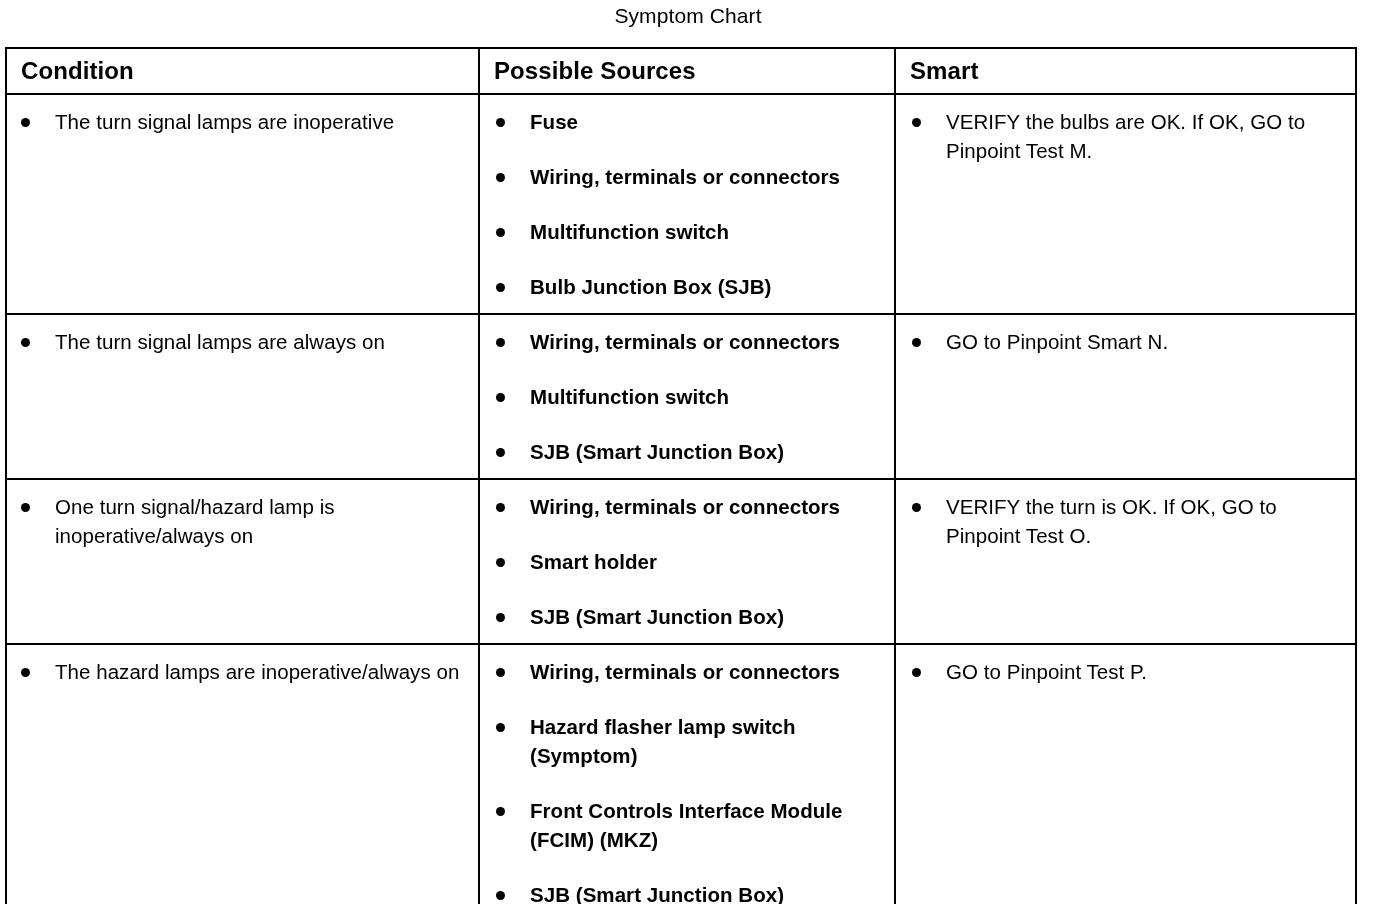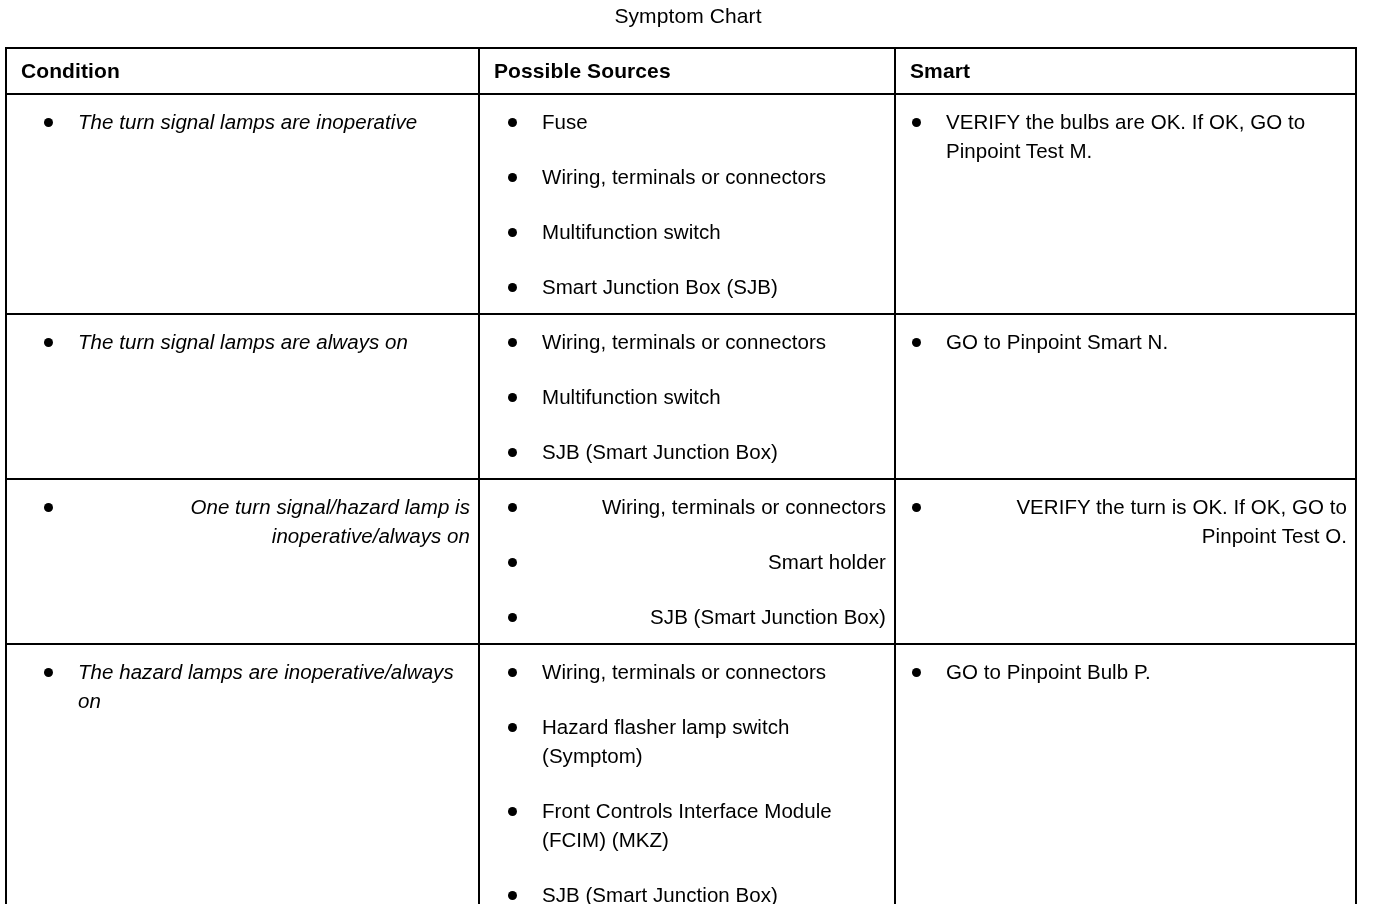--- a/index.html
+++ b/index.html
@@ -51,35 +51,35 @@
   }
   col.col-condition { width: 473px; }
   col.col-sources   { width: 416px; }
   col.col-action    { width: 461px; }
 
   thead th {
     height: 44px;
     text-align: left;
   }
   .hdr-text {
-    font-size: 21px;
+    font-size: 24px;
     font-weight: 700;
     line-height: 44px;
     padding-left: 14px;
     letter-spacing: 0.1px;
     white-space: nowrap;
   }
 
   .cell-list {
     list-style: none;
     margin: 0;
     padding: 12px 8px 12px 0;
   }
-  .cell-list.cell-cond  { padding-left: 37px; font-style: italic; }
-  .cell-list.cell-src   { padding-left: 28px; }
+  .cell-list.cell-cond  { padding-left: 14px; }
+  .cell-list.cell-src   { padding-left: 16px; font-weight: bold; }
   .cell-list.cell-act   { padding-left: 16px; }
 
   .cell-list li {
     position: relative;
     font-size: 20.5px;
     line-height: 29px;
     letter-spacing: 0.05px;
     padding-left: 34px;
     margin-bottom: 26px;
   }
@@ -92,21 +92,21 @@
     top: 11px;
     width: 9px;
     height: 9px;
     background: #000000;
     border-radius: 50%;
   }
 
   
   tr.row-0 td { height: 208px; }
   tr.row-1 td { height: 156px; }
-  tr.row-2 td { height: 155px; text-align: right; }
+  tr.row-2 td { height: 155px; }
   tr.row-3 td { height: 271px; }
 </style>
 </head>
 <body>
 
 <div class="page">
 
   <div class="chart-title">Symptom Chart</div>
 
   <div class="table-wrap">
@@ -149,21 +149,21 @@
               <li>
                 <span class="bullet"></span>
                 <span>Wiring, terminals or connectors</span>
               </li>
               <li>
                 <span class="bullet"></span>
                 <span>Multifunction switch</span>
               </li>
               <li>
                 <span class="bullet"></span>
-                <span>Smart Junction Box (SJB)</span>
+                <span>Bulb Junction Box (SJB)</span>
               </li>
             </ul>
           </td>
           <td>
             <ul class="cell-list cell-act">
               <li>
                 <span class="bullet"></span>
                 <span>VERIFY the bulbs are OK. If OK, GO to Pinpoint Test M.</span>
               </li>
             </ul>
@@ -266,21 +266,21 @@
               <li>
                 <span class="bullet"></span>
                 <span>SJB (Smart Junction Box)</span>
               </li>
             </ul>
           </td>
           <td>
             <ul class="cell-list cell-act">
               <li>
                 <span class="bullet"></span>
-                <span>GO to Pinpoint Bulb P.</span>
+                <span>GO to Pinpoint Test P.</span>
               </li>
             </ul>
           </td>
         </tr>
 
       </tbody>
     </table>
   </div>
 
 </div>

